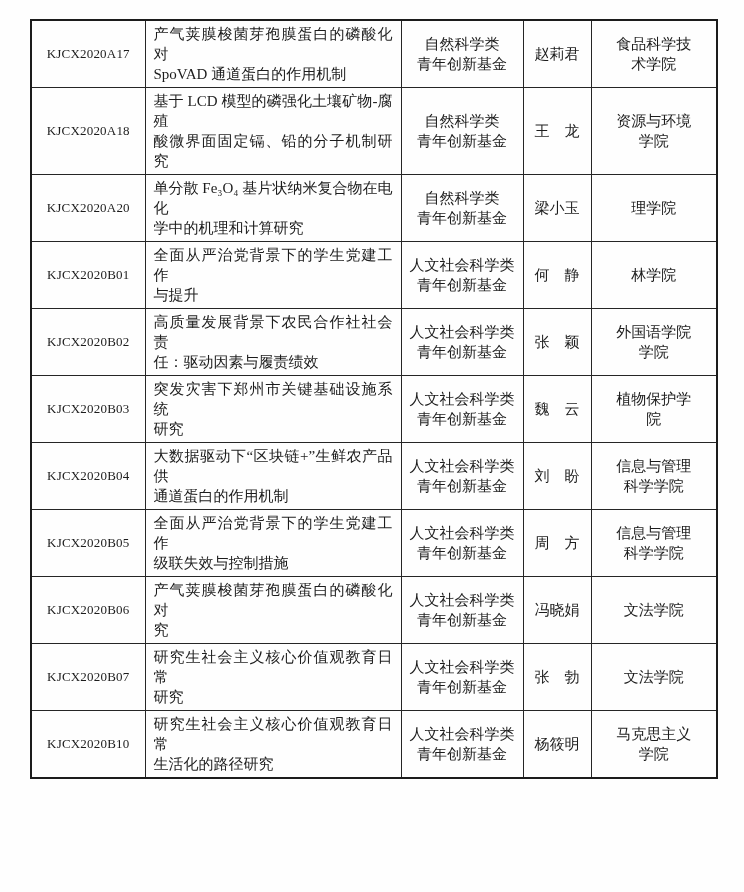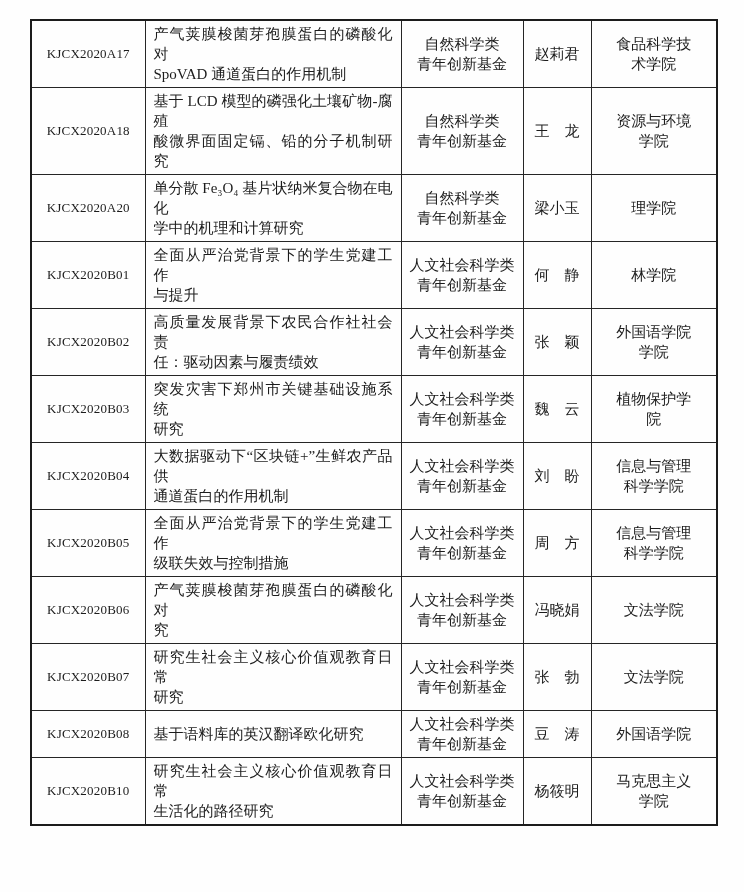--- a/index.html
+++ b/index.html
@@ -164,28 +164,20 @@
         <tr>
           <td class="cell-code">KJCX2020B07</td>
           <td class="cell-title">研究生社会主义核心价值观教育日常
 研究</td>
           <td class="cell-fund">人文社会科学类
 青年创新基金</td>
           <td class="cell-name">张　勃</td>
           <td class="cell-college">文法学院</td>
         </tr>
         <tr>
-          <td class="cell-code">KJCX2020B08</td>
-          <td class="cell-title">基于语料库的英汉翻译欧化研究</td>
-          <td class="cell-fund">人文社会科学类
-青年创新基金</td>
-          <td class="cell-name">豆　涛</td>
-          <td class="cell-college">外国语学院</td>
-        </tr>
-        <tr>
           <td class="cell-code">KJCX2020B10</td>
           <td class="cell-title">研究生社会主义核心价值观教育日常
 生活化的路径研究</td>
           <td class="cell-fund">人文社会科学类
 青年创新基金</td>
           <td class="cell-name">杨筱明</td>
           <td class="cell-college">马克思主义
 学院</td>
         </tr>
       </tbody>

